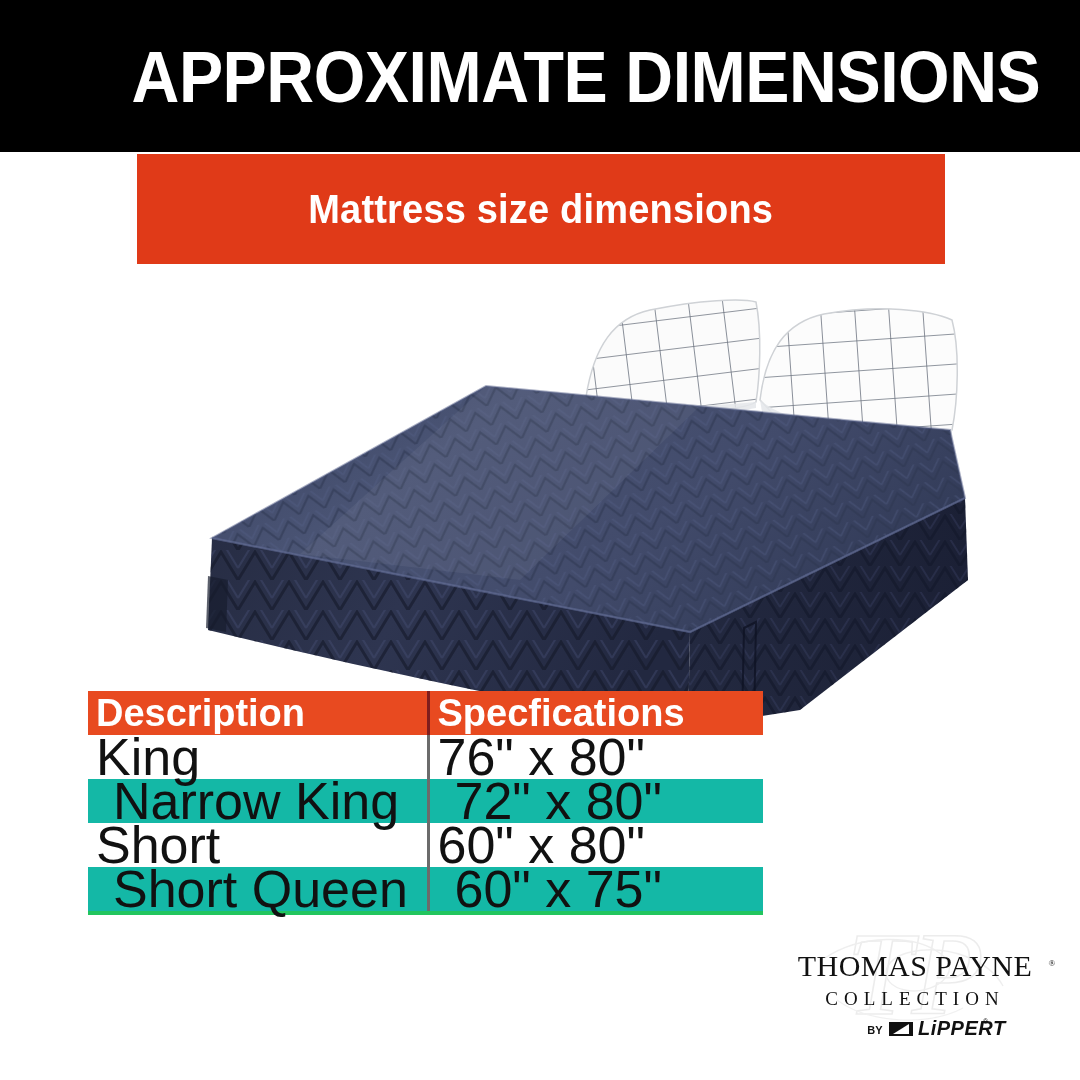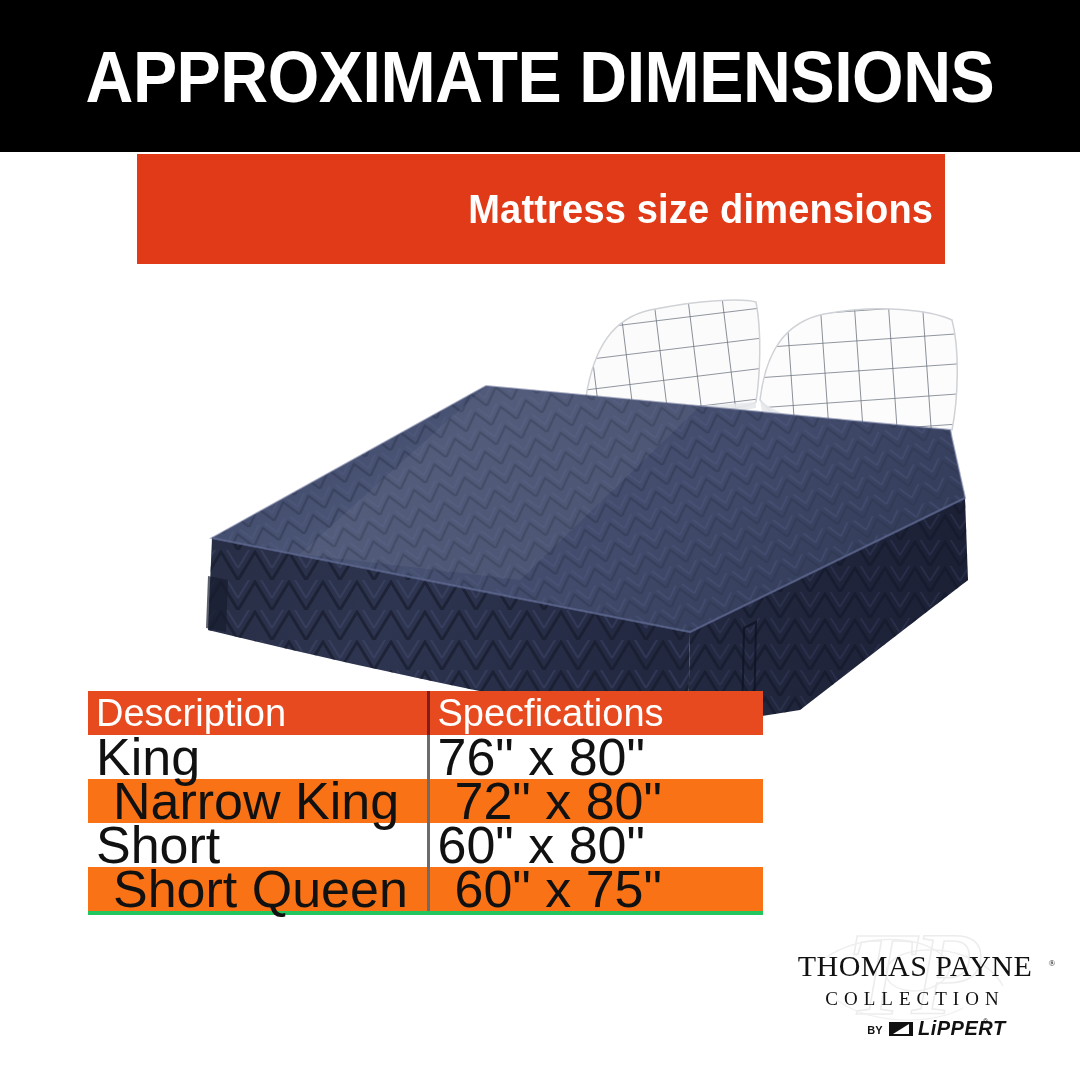--- a/index.html
+++ b/index.html
@@ -9,40 +9,40 @@
     font-family:"Liberation Sans", sans-serif;
     overflow:hidden;
     position:relative;
   }
   .page{position:absolute;inset:0;background:#fff;}
 
   
   .header-band{
     position:absolute;left:0;top:0;width:1080px;height:152px;
     background:#000000;
-    display:flex;align-items:center;justify-content:center;
+    display:flex;align-items:center;justify-content:flex-end;
   }
   .header-title{
     color:#ffffff;
     font-family:"Liberation Sans Narrow","Liberation Sans",sans-serif;
     font-weight:bold;
     font-size:72px;
     letter-spacing:-0.5px;
     transform:scaleX(0.92);
     transform-origin:center;
     white-space:nowrap;
     line-height:1;
     margin-top:2px;
   }
 
   
   .subtitle-band{
     position:absolute;left:137px;top:154px;width:808px;height:110px;
     background:#E03A18;
-    display:flex;align-items:center;justify-content:flex-end;
+    display:flex;align-items:center;justify-content:center;
   }
   .subtitle-text{
     color:#ffffff;
     font-family:"Liberation Sans Narrow","Liberation Sans",sans-serif;
     font-weight:bold;
     font-size:40px;
     letter-spacing:0.2px;
     transform:scaleX(0.95);
     white-space:nowrap;
     line-height:1;
@@ -62,21 +62,21 @@
     table-layout:fixed;
   }
   .spec-table col.c1{width:340px;}
   .spec-table col.c2{width:335px;}
 
   .spec-table th{
     background:#E84A20;
     color:#ffffff;
     text-align:left;
     font-family:"Liberation Sans Narrow","Liberation Sans",sans-serif;
-    font-weight:normal;
+    font-weight:bold;
     font-size:38px;
     line-height:44px;
     height:44px;
     padding:0 0 0 8px;
     vertical-align:middle;
     letter-spacing:0px;
     transform:scaleX(1);
   }
   .spec-table th.col2{
     border-left:3px solid #7f1d1d;
@@ -88,21 +88,21 @@
     font-size:52px;
     line-height:44px;
     height:44px;
     padding:0 0 0 8px;
     vertical-align:middle;
     white-space:nowrap;
   }
   .spec-table td.col2{
     border-left:3px solid #6b6b6b;
   }
-  .spec-table tr.alt td{background:#f97316;padding-left:25px;}
+  .spec-table tr.alt td{background:#14b8a6;padding-left:25px;}
   .spec-table tr.last td{border-bottom:4px solid #22c55e;}
 
   
   .logo{
     position:absolute;left:765px;top:928px;width:300px;height:120px;text-align:right;
   }
   .logo svg{display:block;}
 </style>
 </head>
 <body>

